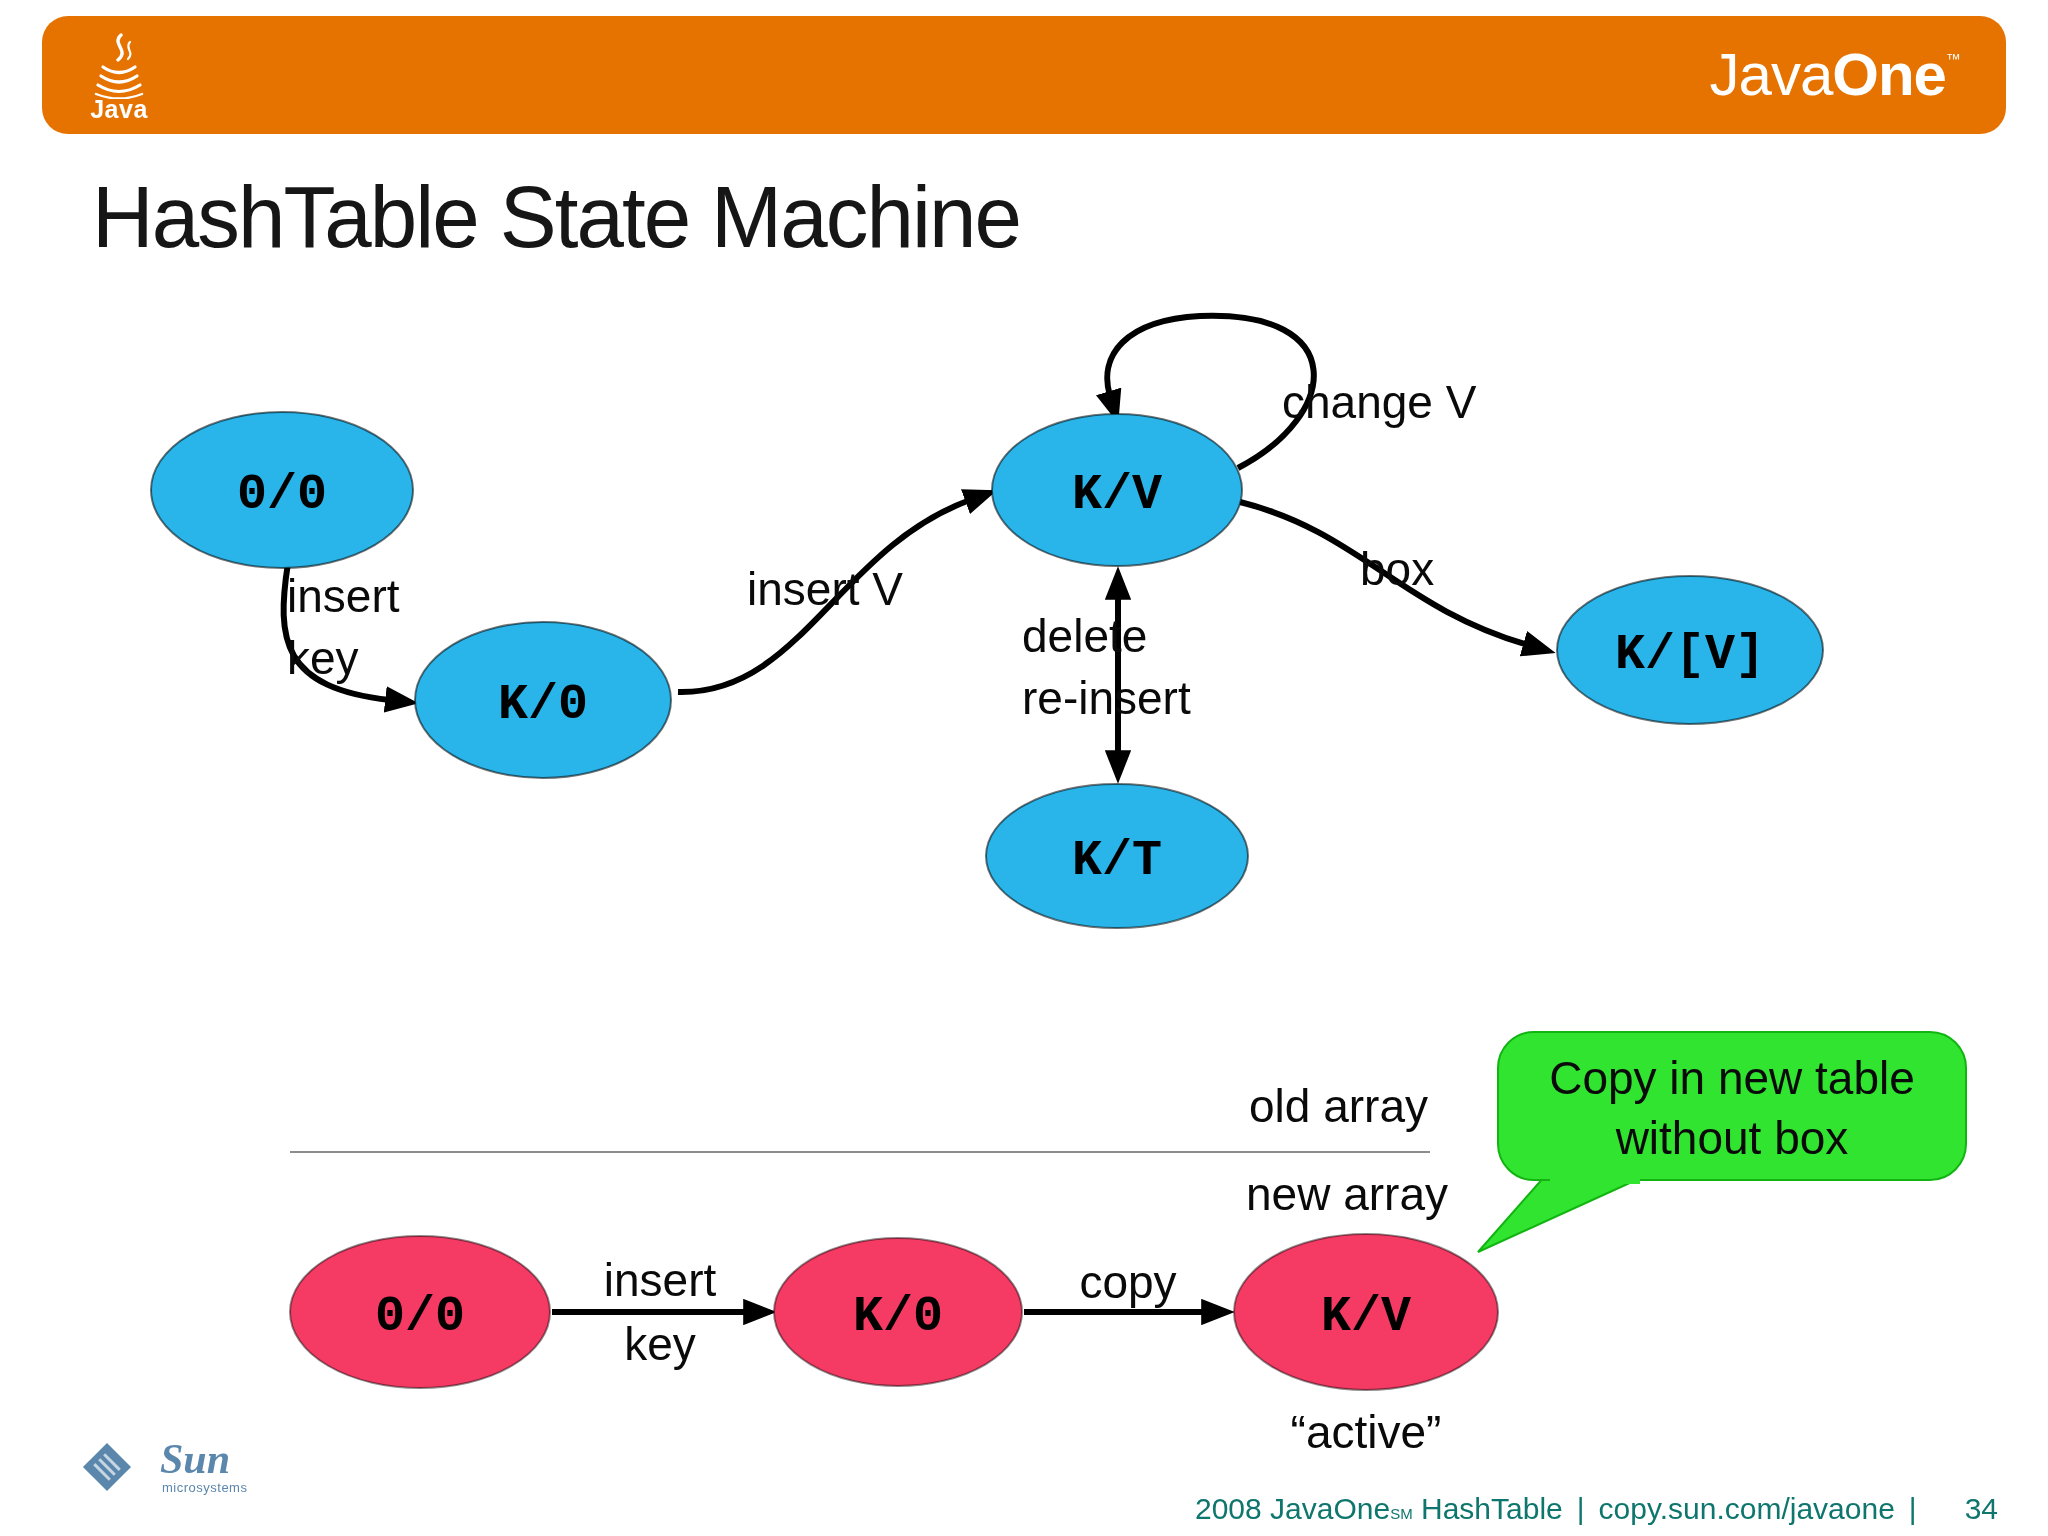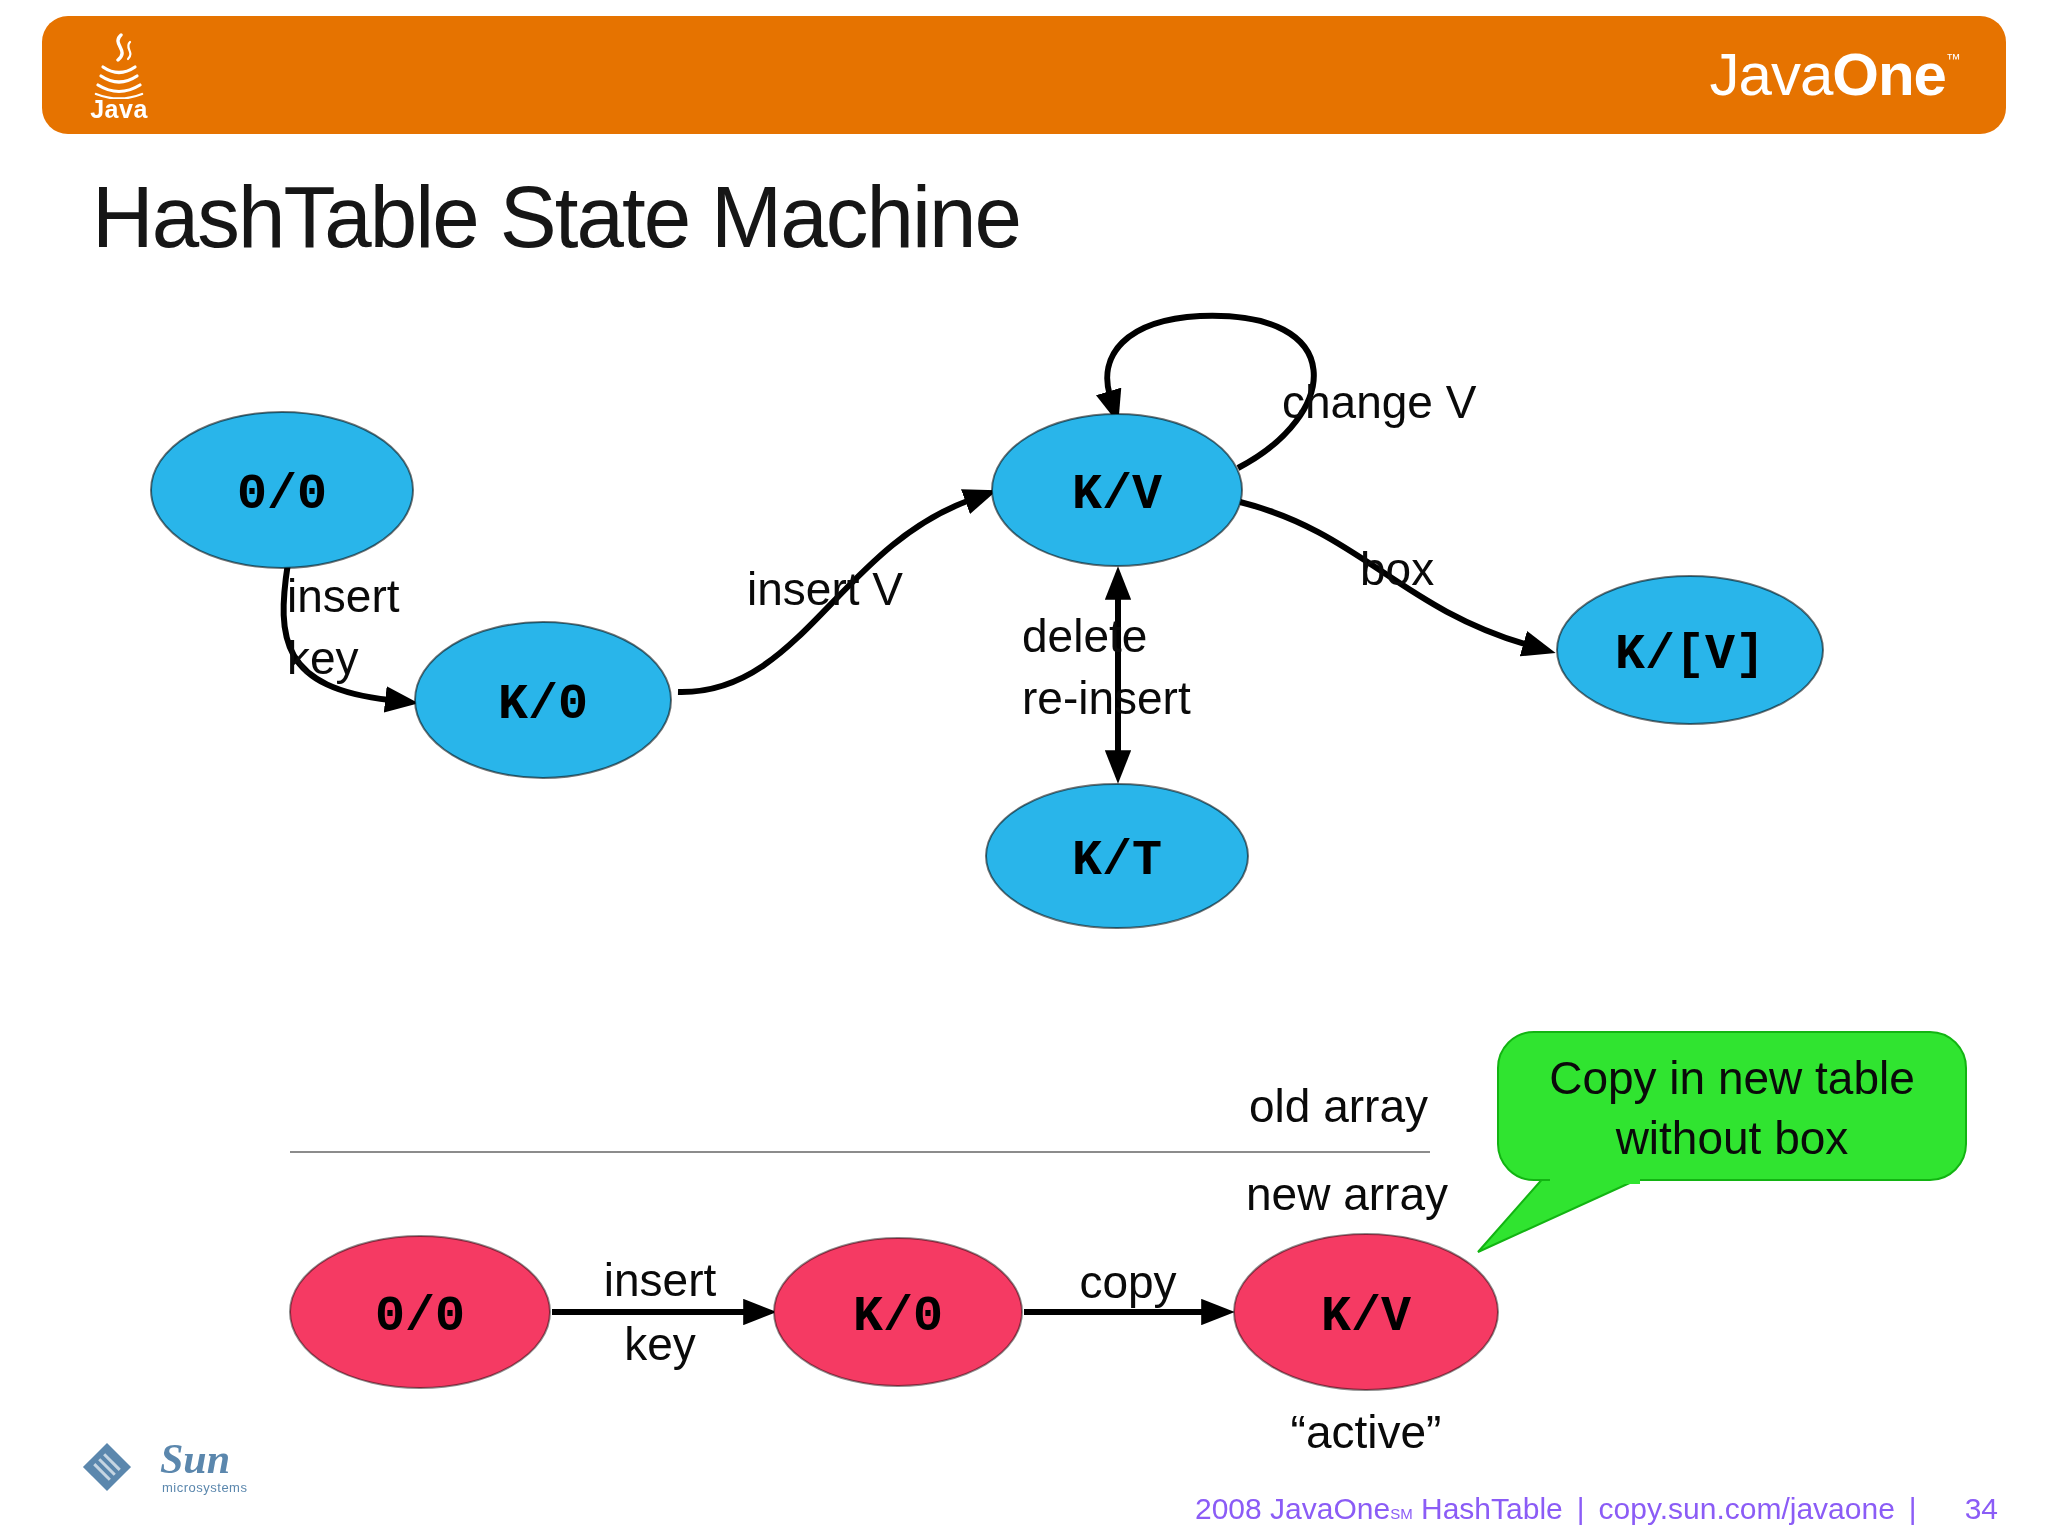--- a/index.html
+++ b/index.html
@@ -34,21 +34,21 @@
   .pink-node{fill:#f53a63;stroke:rgba(0,0,0,0.45);stroke-width:2;}
   .arrow{stroke:#000;stroke-width:6;fill:none;}
   
   .sun-logo{position:absolute;left:78px;top:1438px;display:flex;align-items:flex-start;gap:24px;z-index:2;}
   .sun-text-col{display:flex;flex-direction:column;margin-top:2px;}
   .sun-name{font-family:"Liberation Serif",serif;font-style:italic;font-weight:700;font-size:42px;
     color:#5b87ad;line-height:0.95;}
   .sun-sub{font-size:13px;color:#5b87ad;letter-spacing:0.5px;margin-left:2px;}
   .footer-text{
     position:absolute;right:50px;top:1492px;display:flex;align-items:baseline;
-    color:#8b5cf6;font-size:30px;z-index:2;white-space:pre;
+    color:#0f766e;font-size:30px;z-index:2;white-space:pre;
   }
   .footer-text sup{font-size:15px;vertical-align:super;line-height:0;}
   .footer-text .ft-sep{margin:0 14px;}
   .footer-text .ft-page{margin-left:34px;}
 </style>
 </head>
 <body>
 
 <div id="slide">
 

